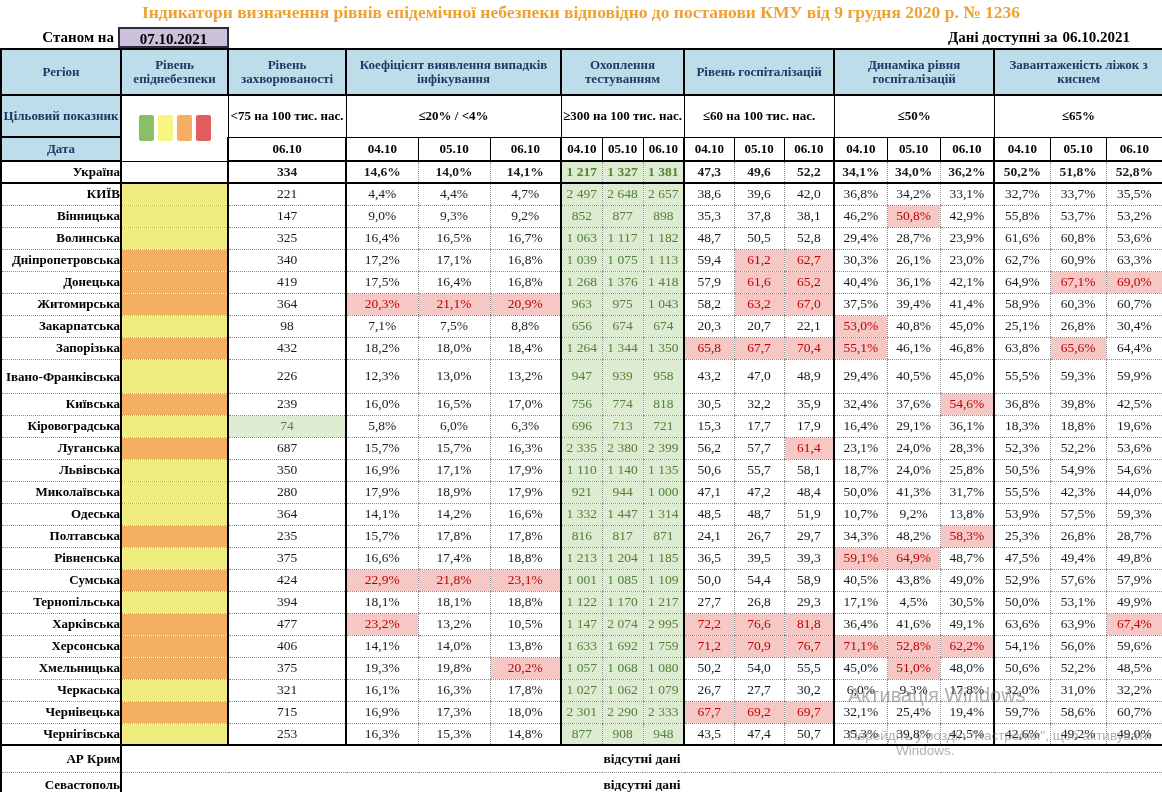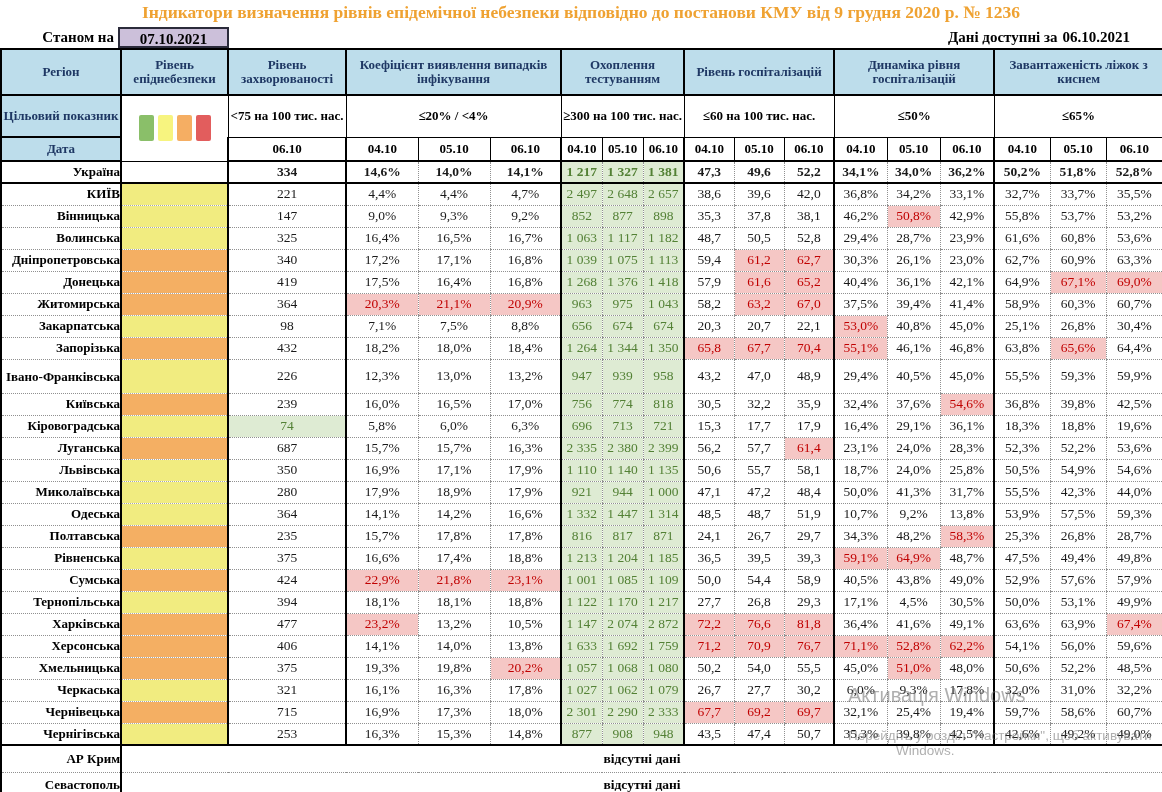--- a/index.html
+++ b/index.html
@@ -531,21 +531,21 @@
         </tr>
         <tr>
           <td class="region">Харківська</td>
           <td class="epi epi-orange"></td>
           <td class="val gs">477</td>
           <td class="val gs red">23,2%</td>
           <td class="val">13,2%</td>
           <td class="val">10,5%</td>
           <td class="val gs green">1 147</td>
           <td class="val green">2 074</td>
-          <td class="val green">2 872</td>
+          <td class="val green">2 995</td>
           <td class="val gs red">72,2</td>
           <td class="val red">76,6</td>
           <td class="val red">81,8</td>
           <td class="val gs">36,4%</td>
           <td class="val">41,6%</td>
           <td class="val">49,1%</td>
           <td class="val gs">63,6%</td>
           <td class="val">63,9%</td>
           <td class="val red">67,4%</td>
         </tr>

